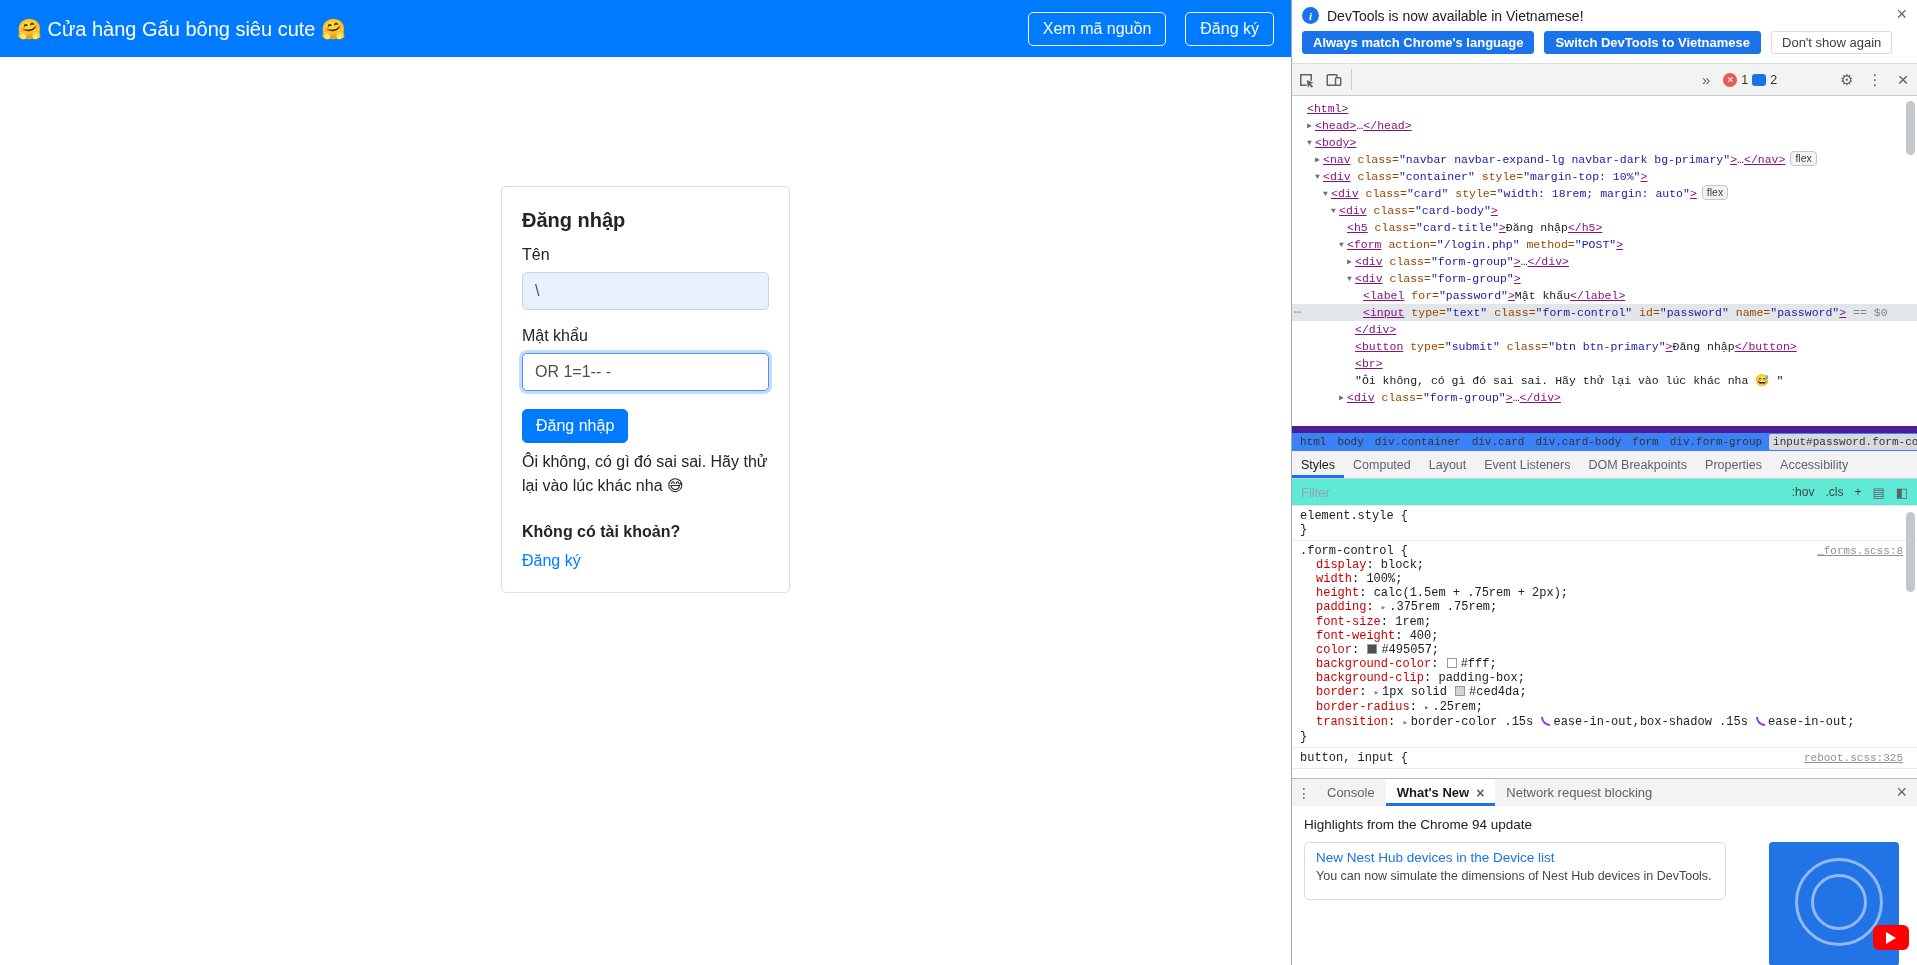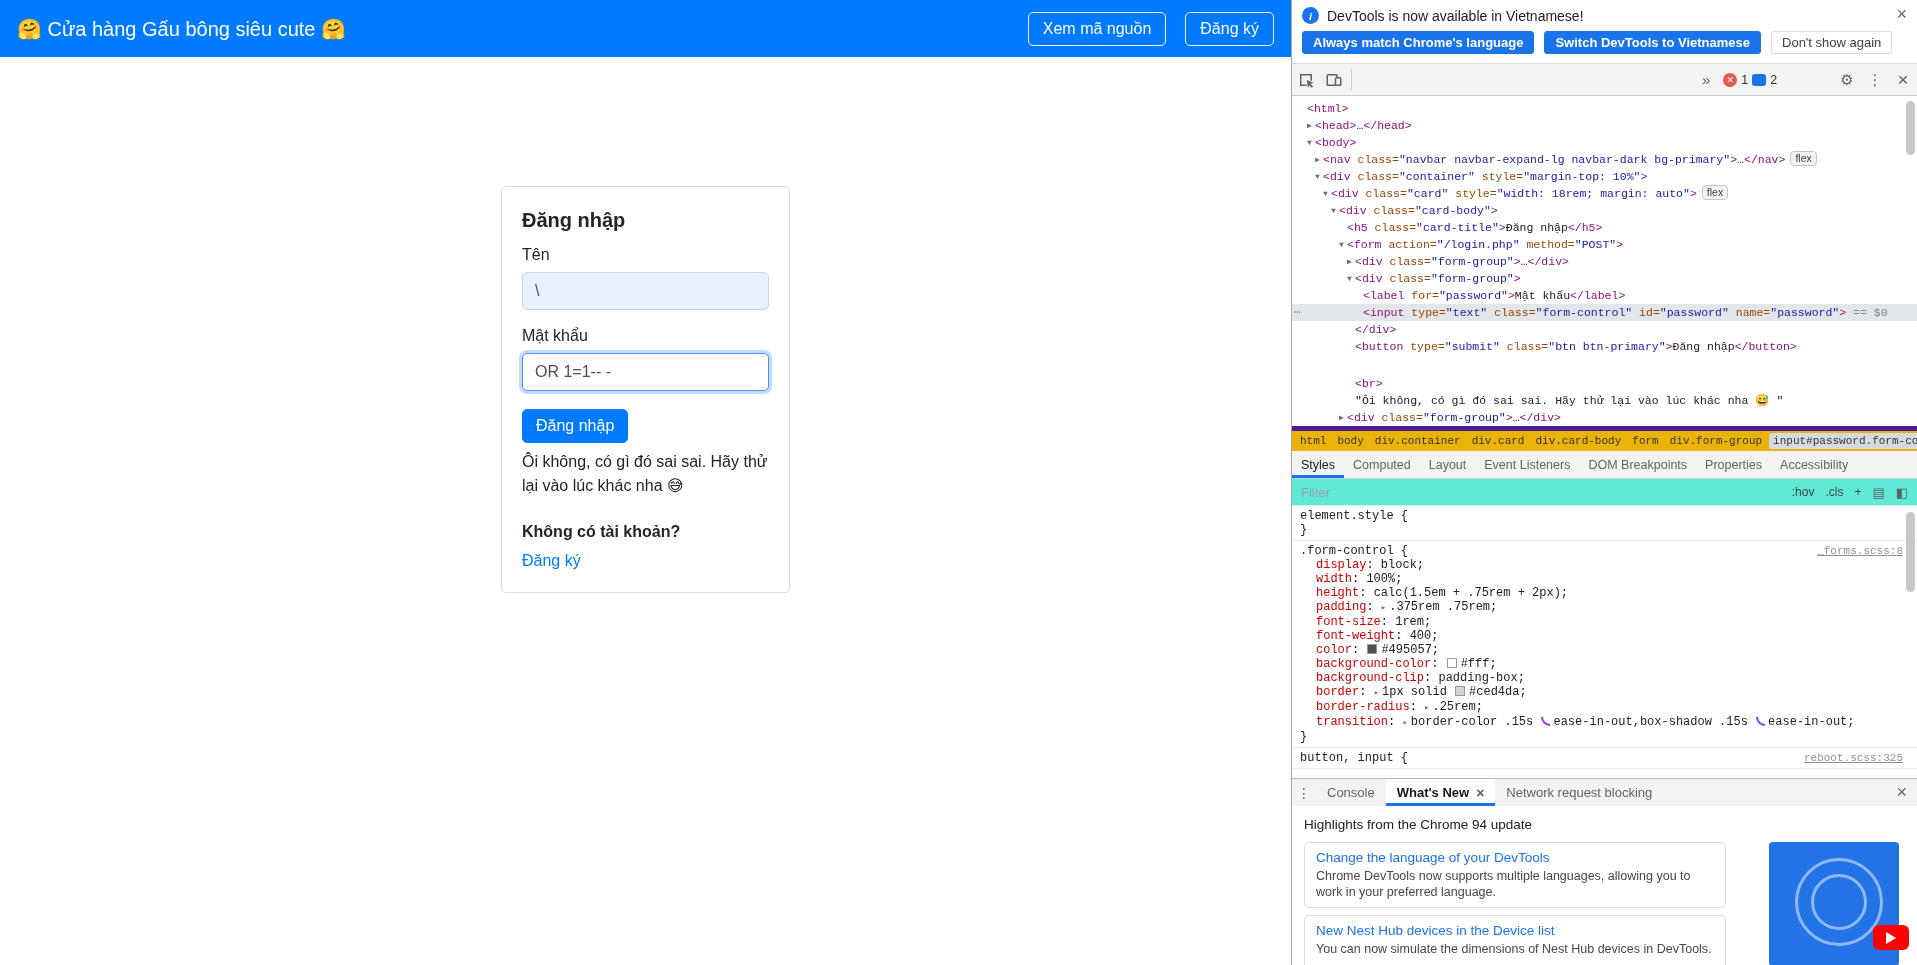--- a/index.html
+++ b/index.html
@@ -59,33 +59,33 @@
   .right-icons .tool-icon { font-size:15px; }
   .right-icons .close-x { font-size:19px; }
 
   
   .dom-tree { height:330px; position:relative; overflow:hidden; background:#fff; padding-top:4px;
     font-family:"Liberation Mono","DejaVu Sans Mono",monospace; font-size:11.5px; }
   .dom-line { height:17px; line-height:17px; white-space:pre; position:relative; cursor:default; }
   .dom-line.selected { background:#e3e6e8; }
   .tree-arrow { position:absolute; top:0; width:11px; text-align:center; color:#6e6e6e; font-size:8px; cursor:pointer; }
   .line-dots { position:absolute; left:2px; color:#9aa0a6; letter-spacing:-1px; cursor:pointer; }
-  .tk-t { color:#881280; }
+  .tk-t { color:#881280;text-decoration:underline; }
   .tk-a { color:#994500; }
   .tk-q { color:#1a1aa6; }
   .tk-x { color:#202124; }
   .tk-d { color:#80868b; }
   .flex-badge { display:inline-block; margin-left:5px; font-size:10.5px; line-height:13px; color:#3c4043;
     background:#f1f3f4; border:1px solid #c4c7ca; border-radius:4px; padding:0 4px; vertical-align:1px;
     font-family:"Liberation Sans",sans-serif; cursor:pointer; }
   .tree-scrollbar { position:absolute; right:2px; top:5px; width:9px; height:54px; background:#c5c8cb; border-radius:5px; cursor:pointer; }
 
   
-  .crumbs { height:25px; border-top:5px solid #4c1d95; display:flex; align-items:center; padding:0 4px; gap:3px;
-    font-family:"Liberation Mono","DejaVu Sans Mono",monospace; font-size:11px; color:#333; overflow:hidden; white-space:nowrap; background:#eab308; }
+  .crumbs { height:25px; border-top:7px solid #4c1d95; display:flex; align-items:center; padding:0 4px; gap:3px;
+    font-family:"Liberation Mono","DejaVu Sans Mono",monospace; font-size:11px; color:#333; overflow:hidden; white-space:nowrap; background:#3b82f6; }
   .crumb { padding:2px 4px; cursor:pointer; }
   .crumb.selected { background:#d6d9dd; border-radius:2px; }
 
   
   .side-tabs { height:28px; background:#f3f3f3; border-bottom:1px solid #cacdd1; display:flex; font-size:12.5px; color:#5f6368; overflow:hidden; }
   .side-tab { padding:0 9px; display:flex; align-items:center; white-space:nowrap; cursor:pointer; }
   .side-tab.active { color:#16191c; box-shadow:inset 0 -3px 0 #1a73e8;text-align:center; }
 
   
   .filter-bar { height:27px; display:flex; align-items:center; padding:0 9px; border-bottom:1px solid #e6e6e6; background:#5eead4; }
@@ -217,21 +217,21 @@
         <div class="dom-line" style="padding-left: 39px;"><span class="tree-arrow" style="left: 28px;">▼</span><span class="tk-t">&lt;div</span><span class="tk-a"> class=</span><span class="tk-q">"card"</span><span class="tk-a"> style=</span><span class="tk-q">"width: 18rem; margin: auto"</span><span class="tk-t">&gt;</span><span class="flex-badge">flex</span></div>
         <div class="dom-line" style="padding-left: 47px;"><span class="tree-arrow" style="left: 36px;">▼</span><span class="tk-t">&lt;div</span><span class="tk-a"> class=</span><span class="tk-q">"card-body"</span><span class="tk-t">&gt;</span></div>
         <div class="dom-line" style="padding-left: 55px;"><span class="tk-t">&lt;h5</span><span class="tk-a"> class=</span><span class="tk-q">"card-title"</span><span class="tk-t">&gt;</span><span class="tk-x">Đăng nhập</span><span class="tk-t">&lt;/h5&gt;</span></div>
         <div class="dom-line" style="padding-left: 55px;"><span class="tree-arrow" style="left: 44px;">▼</span><span class="tk-t">&lt;form</span><span class="tk-a"> action=</span><span class="tk-q">"/login.php"</span><span class="tk-a"> method=</span><span class="tk-q">"POST"</span><span class="tk-t">&gt;</span></div>
         <div class="dom-line" style="padding-left: 63px;"><span class="tree-arrow" style="left: 52px;">▶</span><span class="tk-t">&lt;div</span><span class="tk-a"> class=</span><span class="tk-q">"form-group"</span><span class="tk-t">&gt;</span><span class="tk-x">…</span><span class="tk-t">&lt;/div&gt;</span></div>
         <div class="dom-line" style="padding-left: 63px;"><span class="tree-arrow" style="left: 52px;">▼</span><span class="tk-t">&lt;div</span><span class="tk-a"> class=</span><span class="tk-q">"form-group"</span><span class="tk-t">&gt;</span></div>
         <div class="dom-line" style="padding-left: 71px;"><span class="tk-t">&lt;label</span><span class="tk-a"> for=</span><span class="tk-q">"password"</span><span class="tk-t">&gt;</span><span class="tk-x">Mật khẩu</span><span class="tk-t">&lt;/label&gt;</span></div>
         <div class="dom-line selected" style="padding-left: 71px;"><span class="line-dots">⋯</span><span class="tk-t">&lt;input</span><span class="tk-a"> type=</span><span class="tk-q">"text"</span><span class="tk-a"> class=</span><span class="tk-q">"form-control"</span><span class="tk-a"> id=</span><span class="tk-q">"password"</span><span class="tk-a"> name=</span><span class="tk-q">"password"</span><span class="tk-t">&gt;</span><span class="tk-d"> == $0</span></div>
         <div class="dom-line" style="padding-left: 63px;"><span class="tk-t">&lt;/div&gt;</span></div>
         <div class="dom-line" style="padding-left: 63px;"><span class="tk-t">&lt;button</span><span class="tk-a"> type=</span><span class="tk-q">"submit"</span><span class="tk-a"> class=</span><span class="tk-q">"btn btn-primary"</span><span class="tk-t">&gt;</span><span class="tk-x">Đăng nhập</span><span class="tk-t">&lt;/button&gt;</span></div>
-        <div class="dom-line" style="padding-left: 63px; margin-top: 20px;"><span class="tk-t">&lt;br&gt;</span></div>
+        <div class="dom-line" style="padding-left: 63px;"><span class="tk-t">&lt;br&gt;</span></div>
         <div class="dom-line" style="padding-left: 63px;"><span class="tk-x">"Ôi không, có gì đó sai sai. Hãy thử lại vào lúc khác nha 😅 "</span></div>
         <div class="dom-line" style="padding-left: 55px;"><span class="tree-arrow" style="left: 44px;">▶</span><span class="tk-t">&lt;div</span><span class="tk-a"> class=</span><span class="tk-q">"form-group"</span><span class="tk-t">&gt;</span><span class="tk-x">…</span><span class="tk-t">&lt;/div&gt;</span></div>
       </div>
 
     <div class="crumbs">
       <span class="crumb">html</span>
       <span class="crumb">body</span>
       <span class="crumb">div.container</span>
       <span class="crumb">div.card</span>
       <span class="crumb">div.card-body</span>
@@ -297,24 +297,20 @@
       </span>
       <span class="drawer-tab">Network request blocking</span>
       <span class="drawer-close">×</span>
     </div>
 
     <div class="drawer-content">
       <div class="wn-heading">Highlights from the Chrome 94 update</div>
       <div class="wn-layout">
         <div class="wn-cards">
           <div class="wn-card">
-            <div class="wn-title">Change the language of your DevTools</div>
-            <div class="wn-desc">Chrome DevTools now supports multiple languages, allowing you to work in your preferred language.</div>
-          </div>
-          <div class="wn-card">
             <div class="wn-title">New Nest Hub devices in the Device list</div>
             <div class="wn-desc">You can now simulate the dimensions of Nest Hub devices in DevTools.</div>
           </div>
 
         </div>
         <div class="wn-thumb">
           <span class="circle c1"></span>
           <span class="circle c2"></span>
           <span class="play-btn"></span>
         </div>

